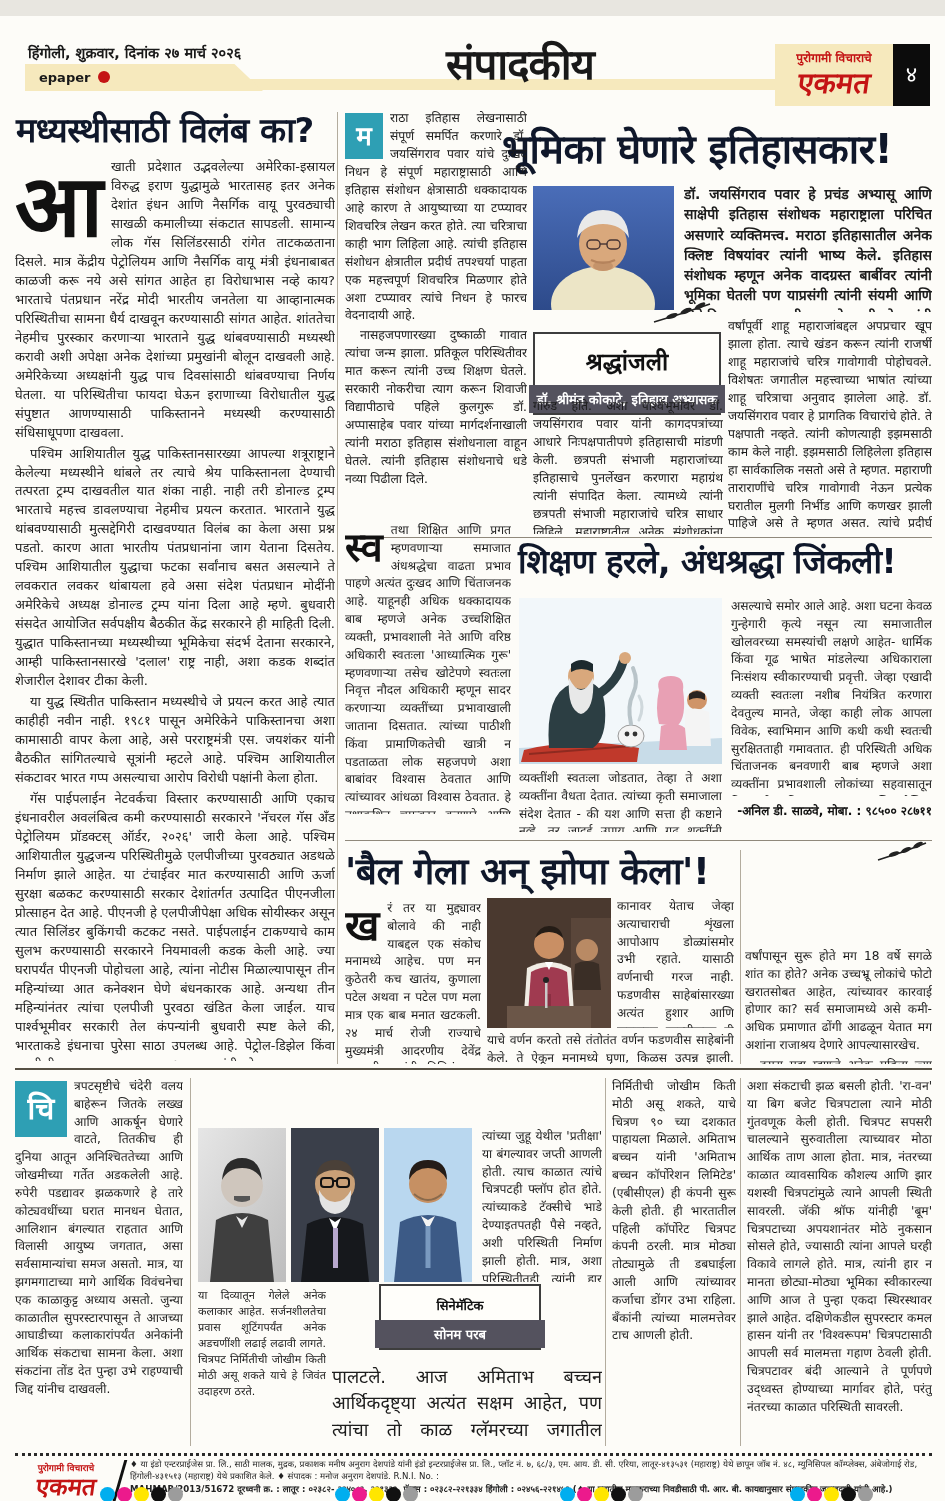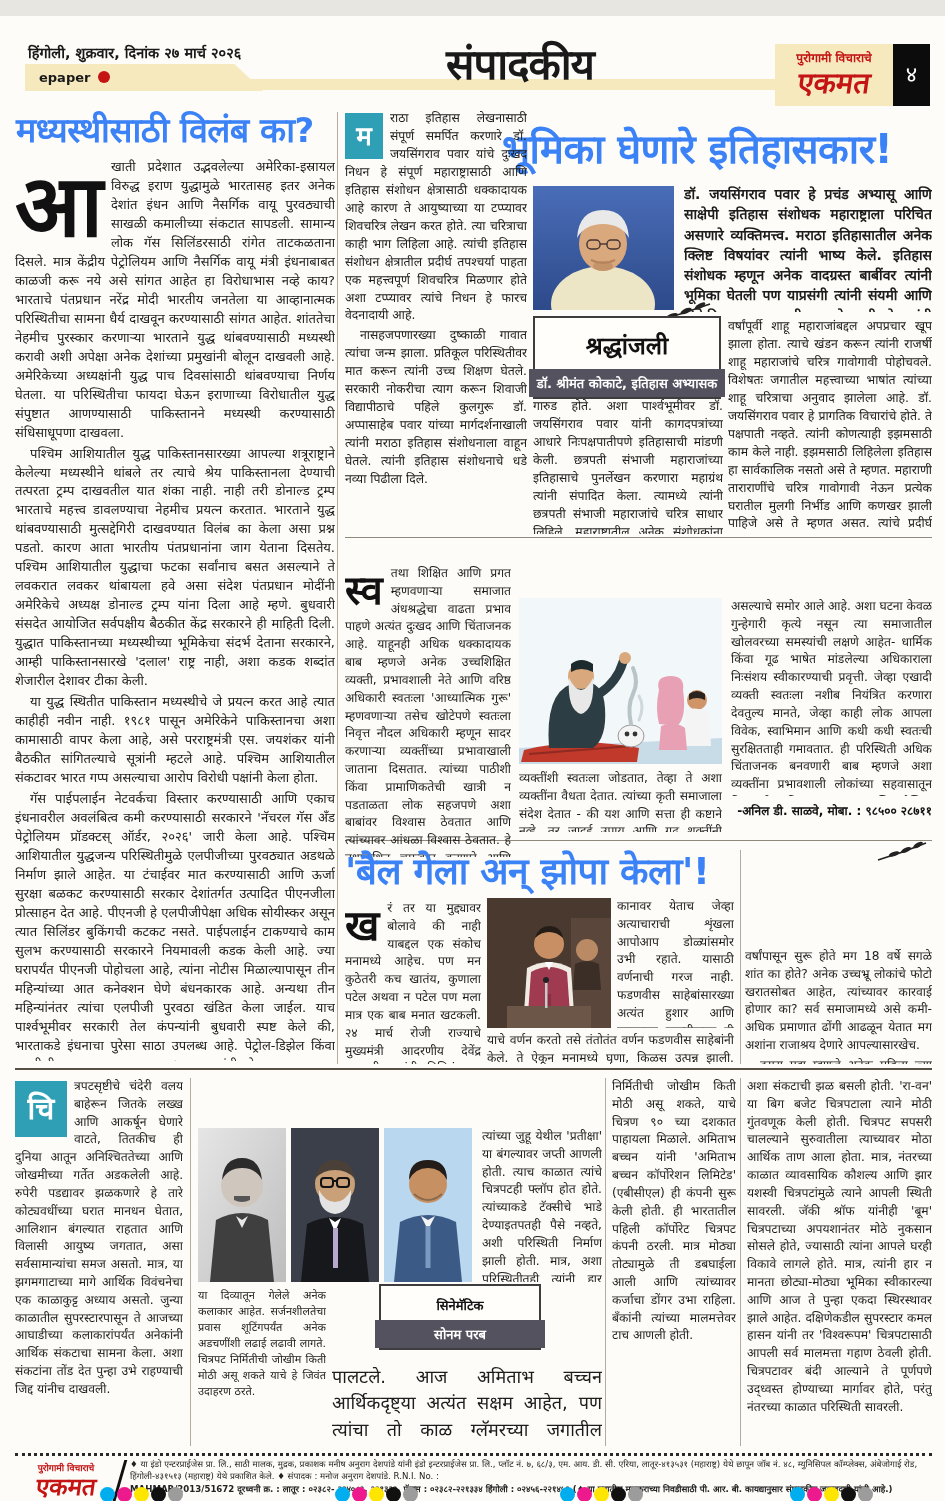--- a/index.html
+++ b/index.html
@@ -2,21 +2,21 @@
 <html><head>
 <meta charset="utf-8">
 <style>
   html,body{margin:0;padding:0;background:#e8e6e0;}
   .page{position:relative;width:945px;height:1501px;margin:16px auto;background:#fdfcf8;
         font-family:"DejaVu Sans",sans-serif;color:#191919;overflow:hidden;}
   .abs{position:absolute;}
   .col{position:absolute;text-align:justify;overflow:hidden;font-size:12.4px;line-height:1.46;color:#1c1c1c;}
   .col p{margin:0 0 2px 0;}
   .col p + p{text-indent:15px;}
-  .hl{position:absolute;font-weight:bold;color:#3b82f6;white-space:nowrap;letter-spacing:-0.5px;}
+  .hl{position:absolute;font-weight:bold;color:#0f172a;white-space:nowrap;letter-spacing:-0.5px;}
   .vr{position:absolute;width:1px;background:#b3ac9e;}
   .hr{position:absolute;height:1px;background:#90897c;}
   .dc-plain{float:left;font-weight:bold;color:#111;margin:2px 8px 0 0;}
   .dc-box{float:left;background:#2e9fb4;color:#fff;text-align:center;font-weight:bold;margin:3px 7px 2px 0;}
   .mbox{position:absolute;border:2px solid #3d3d3d;background:#fffefa;text-align:center;padding:6px 6px 0 6px;}
   .mbox .mtitle{font-weight:bold;font-size:22px;color:#111;padding:4px 0 8px 0;}
   .mbox .mbar{background:#54525e;color:#fff;font-weight:bold;font-size:13px;padding:5px 2px;margin:0 -12px -0px -12px;}
   .photo{position:absolute;overflow:hidden;box-shadow:0 0 0 1px #999 inset;}
   .photo svg{display:block;}
   .cream{background:#f6e9bd;}
@@ -99,31 +99,32 @@
 
   <div class="col" style="left:684px;top:168px;width:248px;height:128px;font-size:14px;font-weight:bold;line-height:1.45;">डॉ. जयसिंगराव पवार हे प्रचंड अभ्यासू आणि साक्षेपी इतिहास संशोधक महाराष्ट्राला परिचित असणारे व्यक्तिमत्त्व. मराठा इतिहासातील अनेक क्लिष्ट विषयांवर त्यांनी भाष्य केले. इतिहास संशोधक म्हणून अनेक वादग्रस्त बाबींवर त्यांनी भूमिका घेतली पण याप्रसंगी त्यांनी संयमी आणि विवेकी भाषा वापरली. मतभेदापलीकडे त्यांनी मैत्री जपली. कोणाबद्दलही आकस ठेवला नाही. वैचारिक क्षेत्रातील आपले विरोधक आपले दुश्मन नसतात ही त्यांची भूमिका होती. कोणत्याही पुरस्काराची अभिलाषा न बाळगता त्यांनी संशोधन आणि लेखनाचे काम केले. डॉ. पवार सर इतिहासाशी लढले आणि इतिहास लेखनाशी जगले.</div>
 
   <svg class="abs" style="left:652px;top:282px;" width="62" height="28" viewBox="0 0 62 28">
     <path d="M2 24 Q30 16 58 6" stroke="#222" stroke-width="1.6" fill="none"></path>
     <ellipse cx="20" cy="18" rx="6" ry="2.4" transform="rotate(-20 20 18)" fill="#222"></ellipse>
     <ellipse cx="34" cy="13" rx="6" ry="2.4" transform="rotate(-25 34 13)" fill="#222"></ellipse>
     <ellipse cx="48" cy="8" rx="6" ry="2.4" transform="rotate(-30 48 8)" fill="#222"></ellipse>
   </svg>
 
-  <div class="mbox" style="left:533px;top:300px;width:172px;">
+  <div class="mbox" style="left:533px;top:316px;width:172px;">
     <div class="mtitle" style="font-size:24px;">श्रद्धांजली</div>
     <div class="mbar">डॉ. श्रीमंत कोकाटे, इतिहास अभ्यासक</div>
   </div>
 
   <div class="col" style="left:533px;top:382px;width:190px;height:136px;font-size:12.3px;">गारुड होते. अशा पार्श्वभूमीवर डॉ. जयसिंगराव पवार यांनी कागदपत्रांच्या आधारे निःपक्षपातीपणे इतिहासाची मांडणी केली. छत्रपती संभाजी महाराजांच्या इतिहासाचे पुनर्लेखन करणारा महाग्रंथ त्यांनी संपादित केला. त्यामध्ये त्यांनी छत्रपती संभाजी महाराजांचे चरित्र साधार लिहिले. महाराष्ट्रातील अनेक संशोधकांना त्यांनी लिहिते केले.</div>
 
   <div class="col" style="left:728px;top:302px;width:204px;height:216px;font-size:12.3px;">वर्षांपूर्वी शाहू महाराजांबद्दल अपप्रचार खूप झाला होता. त्याचे खंडन करून त्यांनी राजर्षी शाहू महाराजांचे चरित्र गावोगावी पोहोचवले. विशेषतः जगातील महत्त्वाच्या भाषांत त्यांच्या शाहू चरित्राचा अनुवाद झालेला आहे. डॉ. जयसिंगराव पवार हे प्रागतिक विचारांचे होते. ते पक्षपाती नव्हते. त्यांनी कोणत्याही इझमसाठी काम केले नाही. इझमसाठी लिहिलेला इतिहास हा सार्वकालिक नसतो असे ते म्हणत. महाराणी ताराराणींचे चरित्र गावोगावी नेऊन प्रत्येक घरातील मुलगी निर्भीड आणि कणखर झाली पाहिजे असे ते म्हणत असत. त्यांचे प्रदीर्घ मार्गदर्शन नव्या पिढीला लाभले. त्यांना आपल्या शिवचरित्राची नवी आवृत्ती काढायची होती. डॉ. पवार सर इतिहासाशी लढले आणि इतिहास लेखनाशी जगले.</div>
 
-
-  <div class="col" style="left:345px;top:549px;width:166px;height:292px;font-size:12.2px;">
+  <div class="hl" style="left:518px;top:522px;font-size:33px;">शिक्षण हरले, अंधश्रद्धा जिंकली!</div>
+
+  <div class="col" style="left:345px;top:506px;width:166px;height:292px;font-size:12.2px;">
     <span class="dc-plain" style="font-size:40px;line-height:46px;">स्व</span>
     <p>तथा शिक्षित आणि प्रगत म्हणवणाऱ्या समाजात अंधश्रद्धेचा वाढता प्रभाव पाहणे अत्यंत दुःखद आणि चिंताजनक आहे. याहूनही अधिक धक्कादायक बाब म्हणजे अनेक उच्चशिक्षित व्यक्ती, प्रभावशाली नेते आणि वरिष्ठ अधिकारी स्वतःला 'आध्यात्मिक गुरू' म्हणवणाऱ्या तसेच खोटेपणे स्वतःला निवृत्त नौदल अधिकारी म्हणून सादर करणाऱ्या व्यक्तींच्या प्रभावाखाली जाताना दिसतात. त्यांच्या पाठीशी किंवा प्रामाणिकतेची खात्री न पडताळता लोक सहजपणे अशा बाबांवर विश्वास ठेवतात आणि त्यांच्यावर आंधळा विश्वास ठेवतात. हे तथाकथित चमत्कार करणारे आणि अंकशास्त्रज्ञ लोकांचे जीवन बदलण्याचे आश्वासन देत, नशीबवान दगड, अंक आणि विश्वासाचा गैरफायदा घेत लोकांना प्रवृत्त करतात.</p>
   </div>
 
   <div class="photo" style="left:519px;top:582px;width:203px;height:166px;">
     <svg width="203" height="166" viewBox="0 0 203 166" xmlns="http://www.w3.org/2000/svg">
       <rect width="203" height="166" fill="#f2f7fa"></rect>
       <path d="M0 150 L203 140 L203 166 L0 166 Z" fill="#c8dce8"></path>
       <path d="M5 152 Q60 138 120 150 L118 164 L2 164 Z" fill="#c0392b"></path>
       <path d="M10 156 L112 148" stroke="#8e2a20" stroke-width="2" fill="none"></path>

